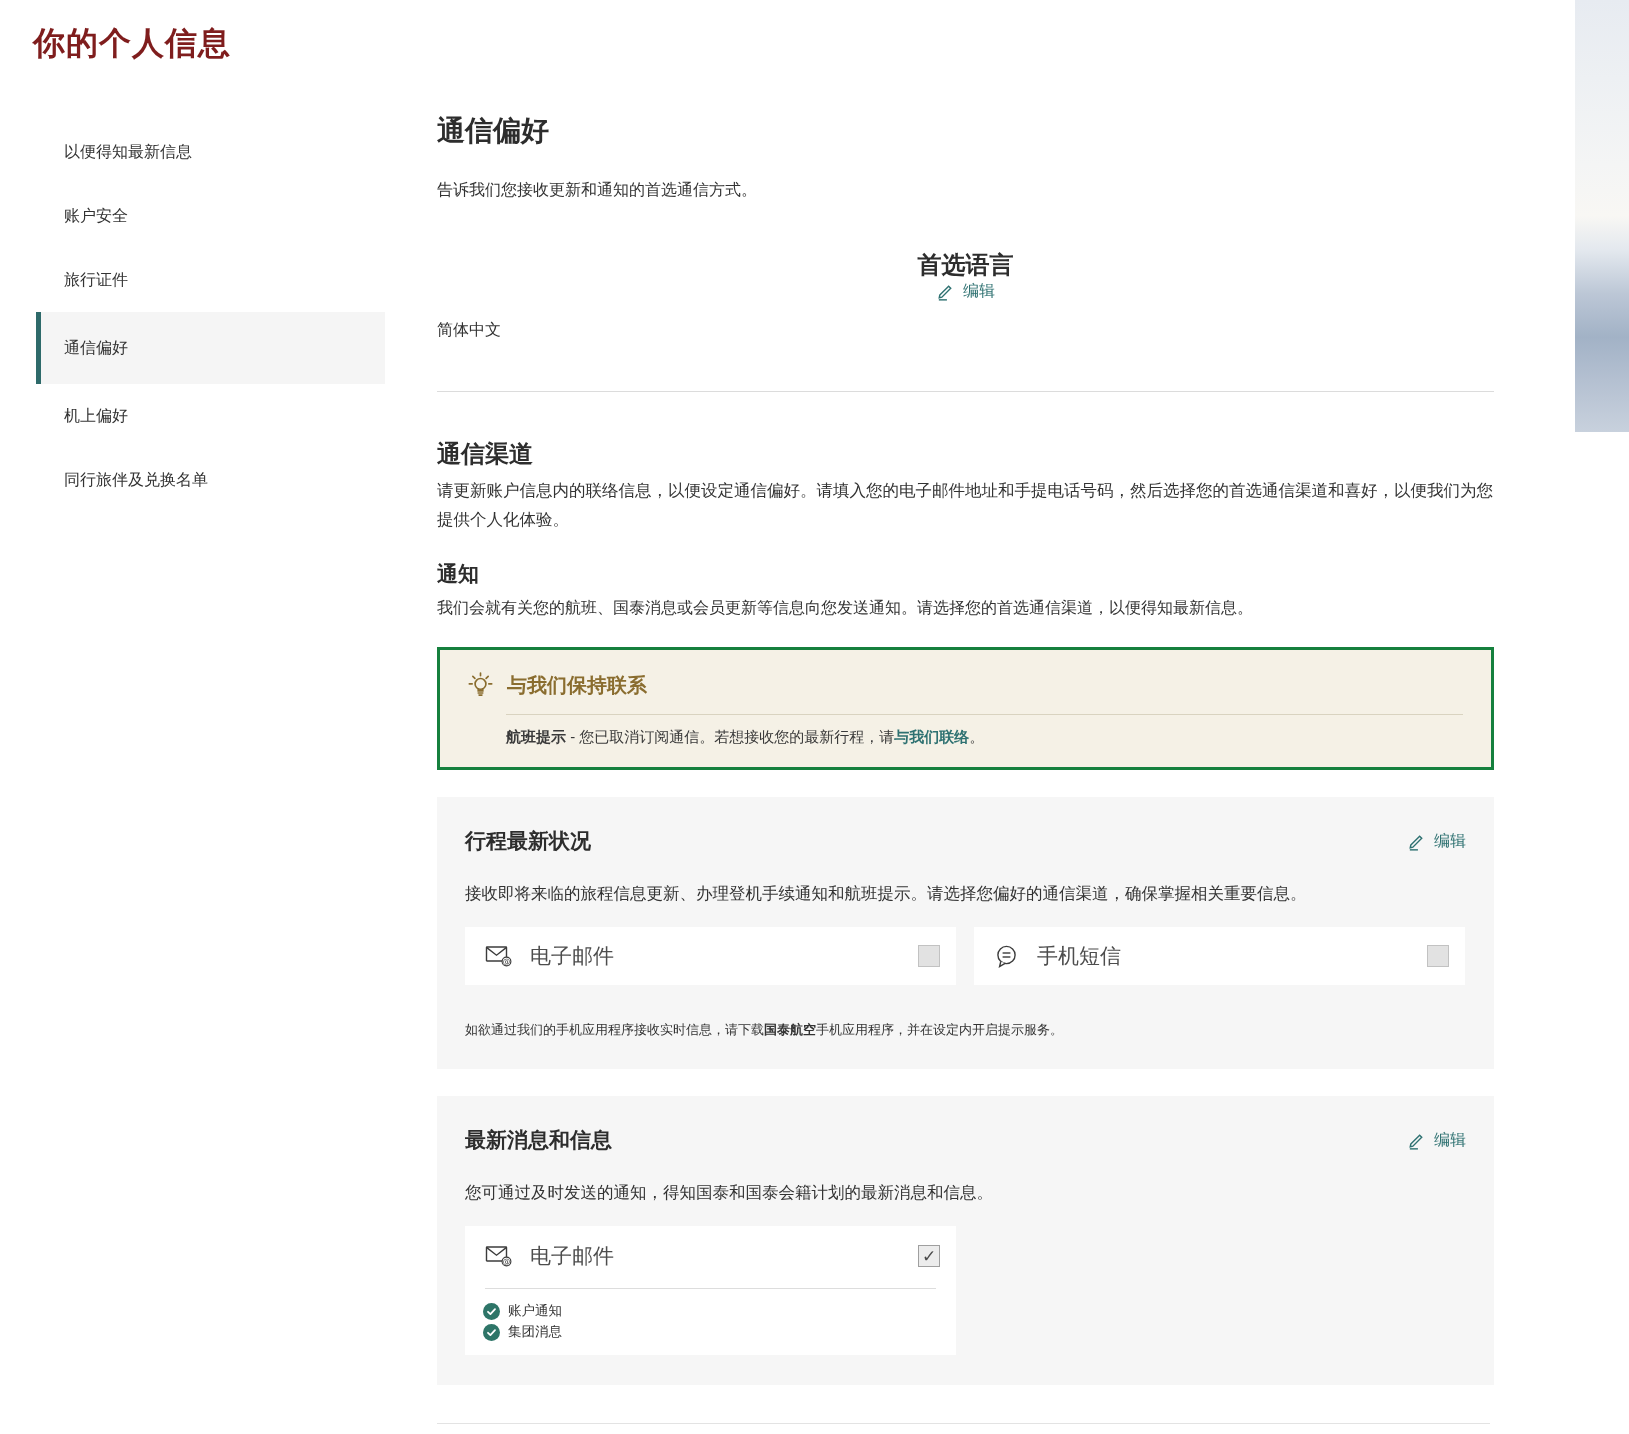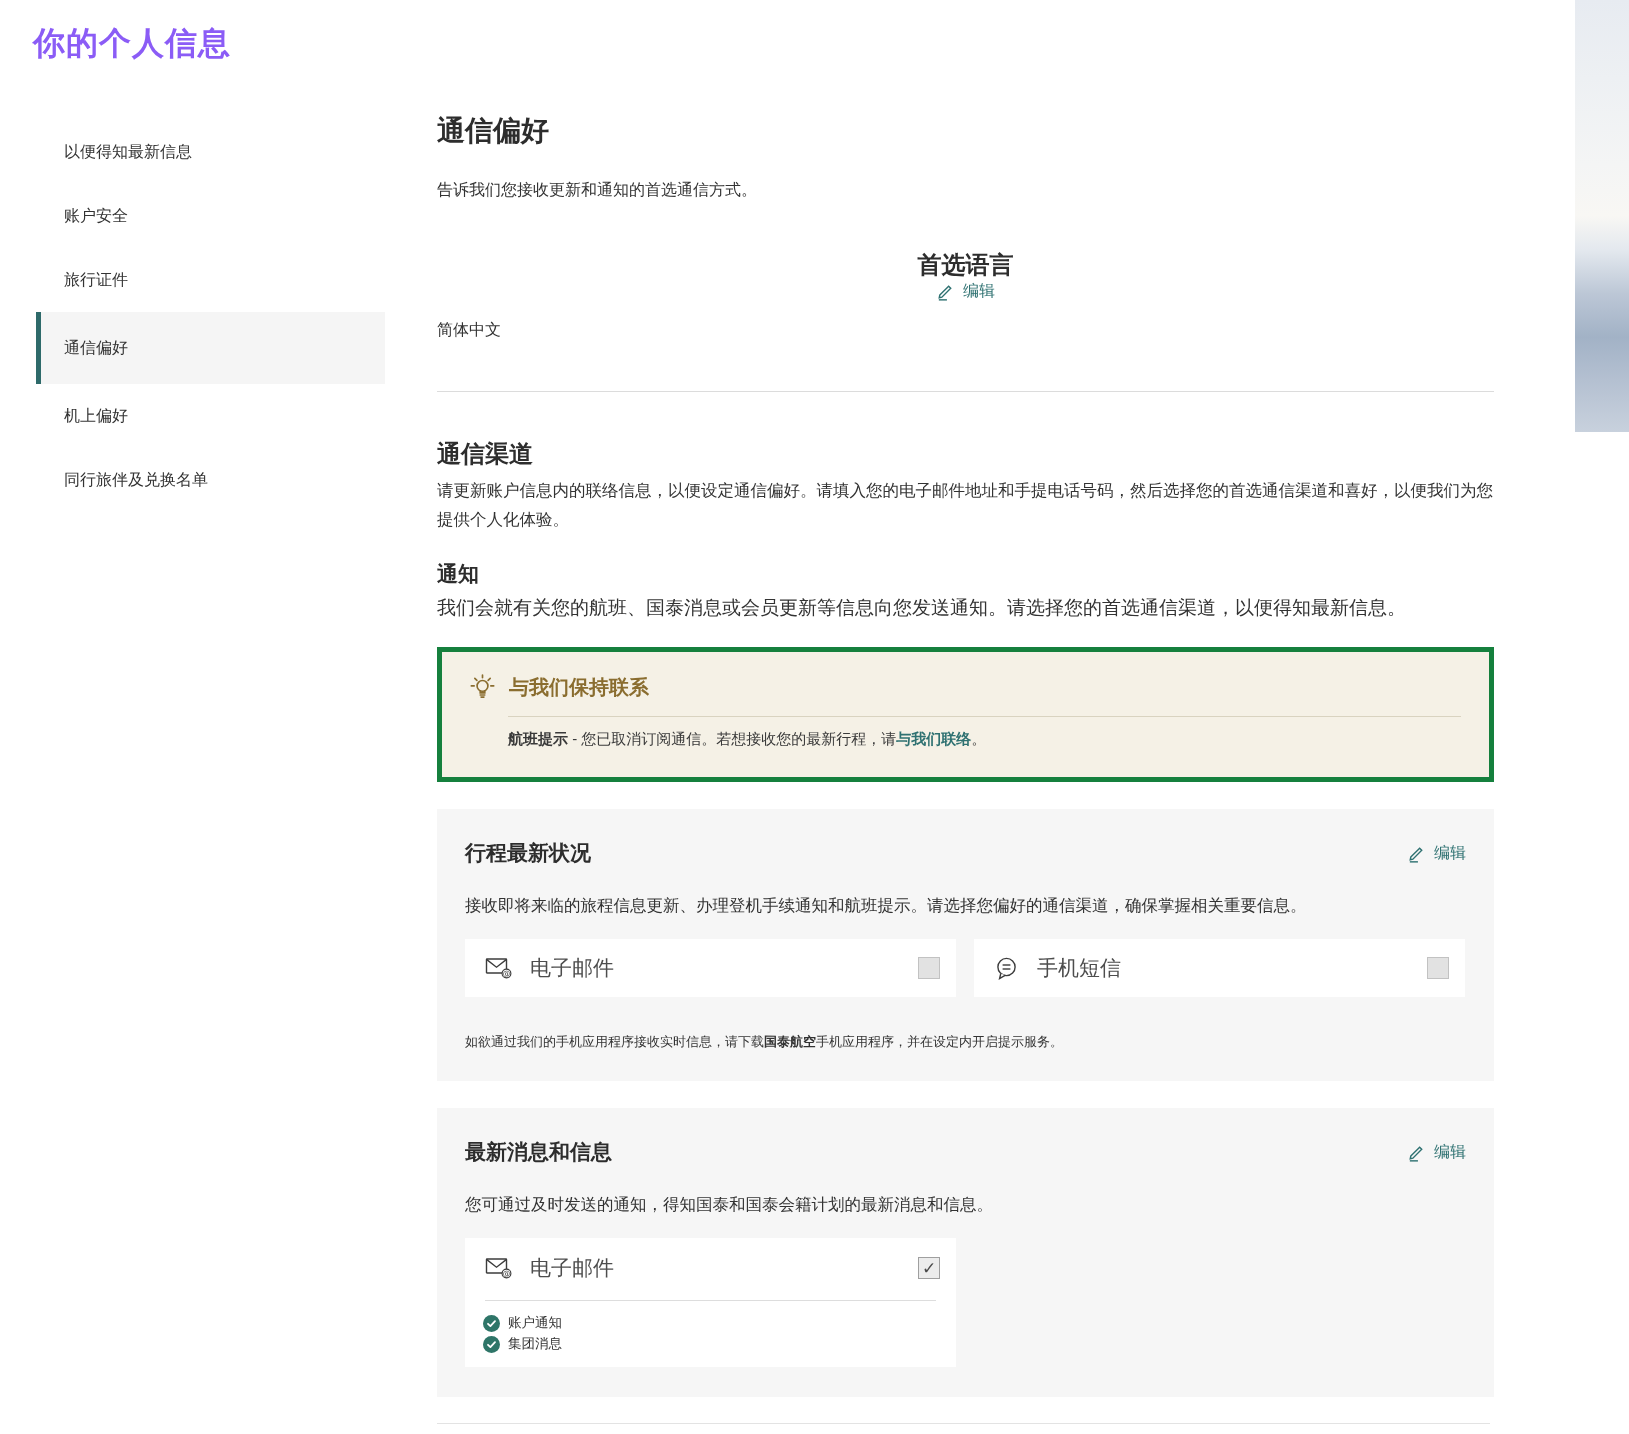--- a/index.html
+++ b/index.html
@@ -5,21 +5,21 @@
   html,body{margin:0;padding:0;}
   body{
     width:1629px;height:1434px;position:relative;overflow:hidden;
     background:#ffffff;color:#2d2d2d;
     font-family:"Liberation Sans","DejaVu Sans",sans-serif;
     -webkit-font-smoothing:antialiased;
   }
   
   .page-title{
     position:absolute;left:33px;top:22px;
-    font-size:32px;font-weight:600;color:#8b5cf6;letter-spacing:1px;
+    font-size:32px;font-weight:600;color:#7f1d1d;letter-spacing:1px;
   }
   
   .sidebar{position:absolute;left:36px;top:120px;width:349px;}
   .side-item{
     box-sizing:border-box;display:flex;align-items:center;
     height:64px;padding-left:28px;font-size:16px;color:#333;cursor:pointer;
   }
   .side-item.active{
     background:#f5f5f5;border-left:5px solid #2e6a6a;padding-left:23px;
     height:72px;
@@ -36,30 +36,30 @@
   .main{position:absolute;left:437px;top:0;width:1057px;}
   .h1{margin:112px 0 0 0;font-size:28px;font-weight:600;color:#2d2d2d;}
   .subtitle{margin:30px 0 0 0;font-size:16px;color:#333;}
   .section-row{margin-top:48px;display:flex;align-items:center;justify-content:space-between;flex-direction:column;}
   .h2{font-size:24px;font-weight:600;color:#2d2d2d;margin:0;}
   .h2b{font-size:24px;font-weight:600;color:#2d2d2d;margin:46px 0 0 0;}
   .h3{font-size:21px;font-weight:600;color:#2d2d2d;margin:26px 0 0 0;}
   .value-text{margin:18px 0 16px 0;font-size:16px;color:#333;}
   .divider{margin-top:50px;border:none;border-top:1px solid #dcdcdc;height:0;}
   .para{margin:6px 0 0 0;font-size:16.5px;line-height:29px;color:#333;}
-  .para2{margin:7px 0 6px 0;font-size:19px;line-height:26px;color:#333;}
+  .para2{margin:7px 0 6px 0;font-size:16px;line-height:26px;color:#333;}
   .edit-link{
     display:inline-flex;align-items:center;gap:8px;cursor:pointer;
     color:#2e7171;font-size:16px;text-decoration:none;white-space:nowrap;
   }
   
   .alert{
     margin-top:26px;box-sizing:border-box;
-    background:#f5f1e6;border:5px solid #15803d;
-    padding:22px 28px 28px 28px;
+    background:#f5f1e6;border:3px solid #15803d;
+    padding:22px 28px 20px 28px;
   }
   .alert-head{display:flex;align-items:center;gap:14px;}
   .alert-title{font-size:20px;font-weight:600;color:#8a6d2f;}
   .alert-div{margin:15px 0 0 38px;border:none;border-top:1px solid #d9d3c0;height:0;}
   .alert-msg{margin:13px 0 0 38px;font-size:15px;color:#3a3a3a;}
   .alert-msg .b{font-weight:700;}
   .alert-msg .lnk{color:#2e7171;font-weight:600;cursor:pointer;}
   
   .card{
     margin-top:27px;box-sizing:border-box;background:#f6f6f6;

